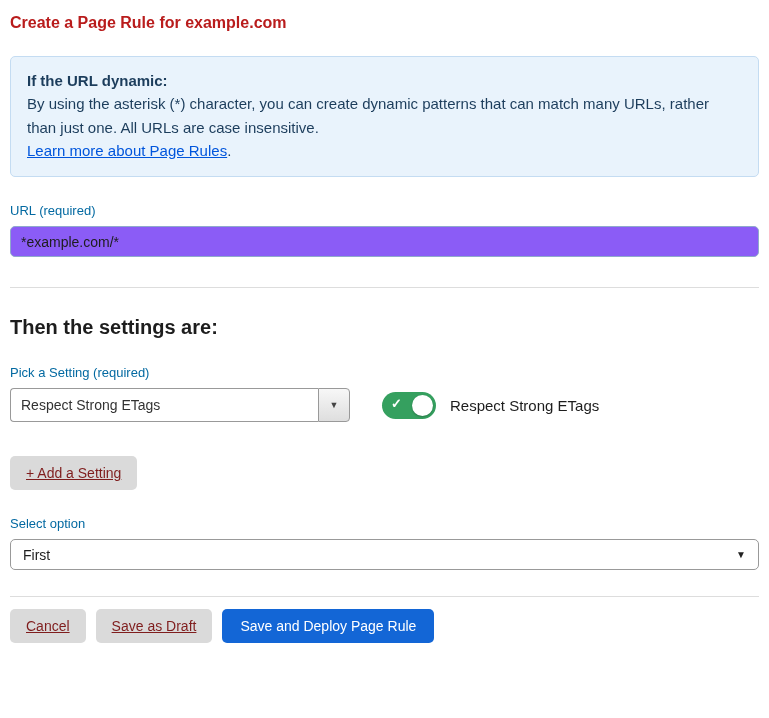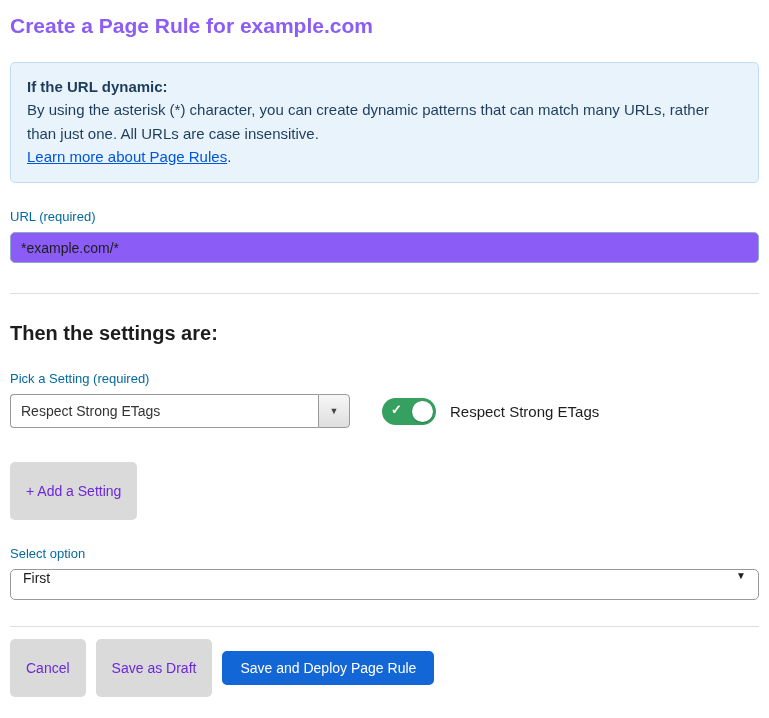--- a/index.html
+++ b/index.html
@@ -7,23 +7,23 @@
   body {
     width: 769px;
     height: 718px;
     font-family: "Liberation Sans", sans-serif;
     color: #222222;
     overflow: hidden;
   }
   .container { padding: 10px 10px 0 10px; }
 
   h1.page-title {
-    font-size: 21px;
+    font-size: 16px;
     font-weight: bold;
-    color: #8b5cf6;
+    color: #b91c1c;
     margin-top: 4px;
   }
 
   .info-box {
     margin-top: 24px;
     background: #e9f3fc;
     border: 1px solid #c4dcf2;
     border-radius: 5px;
     padding: 12px 16px 14px 16px;
     color: #1c3d5c;
@@ -141,36 +141,37 @@
   }
 
   button {
     font-family: "Liberation Sans", sans-serif;
     cursor: pointer;
   }
   .btn-gray {
     background: #dadada;
     border: none;
     border-radius: 5px;
-    padding: 21px 16px;
-    font-size: 14px;
-    color: #6d28d9;
+    padding: 9px 16px;
+    font-size: 14px;
+    color: #7f1d1d;
+    text-decoration: underline;
   }
   .add-setting-btn { margin-top: 34px; }
 
   .order-heading { margin-top: 46px; }
 
   .select-box {
     width: 100%;
     height: 31px;
     border: 1px solid #999999;
     border-radius: 5px;
     background: #ffffff;
     display: flex;
-    align-items: flex-start;
+    align-items: center;
     padding: 0 12px;
     font-size: 14px;
     color: #1d1d1d;
     cursor: pointer;
   }
   .select-box .select-value { flex: 1; }
   .select-box .select-chevron { font-size: 10px; color: #222222; }
 
   .help-text {
     margin-top: 8px;

